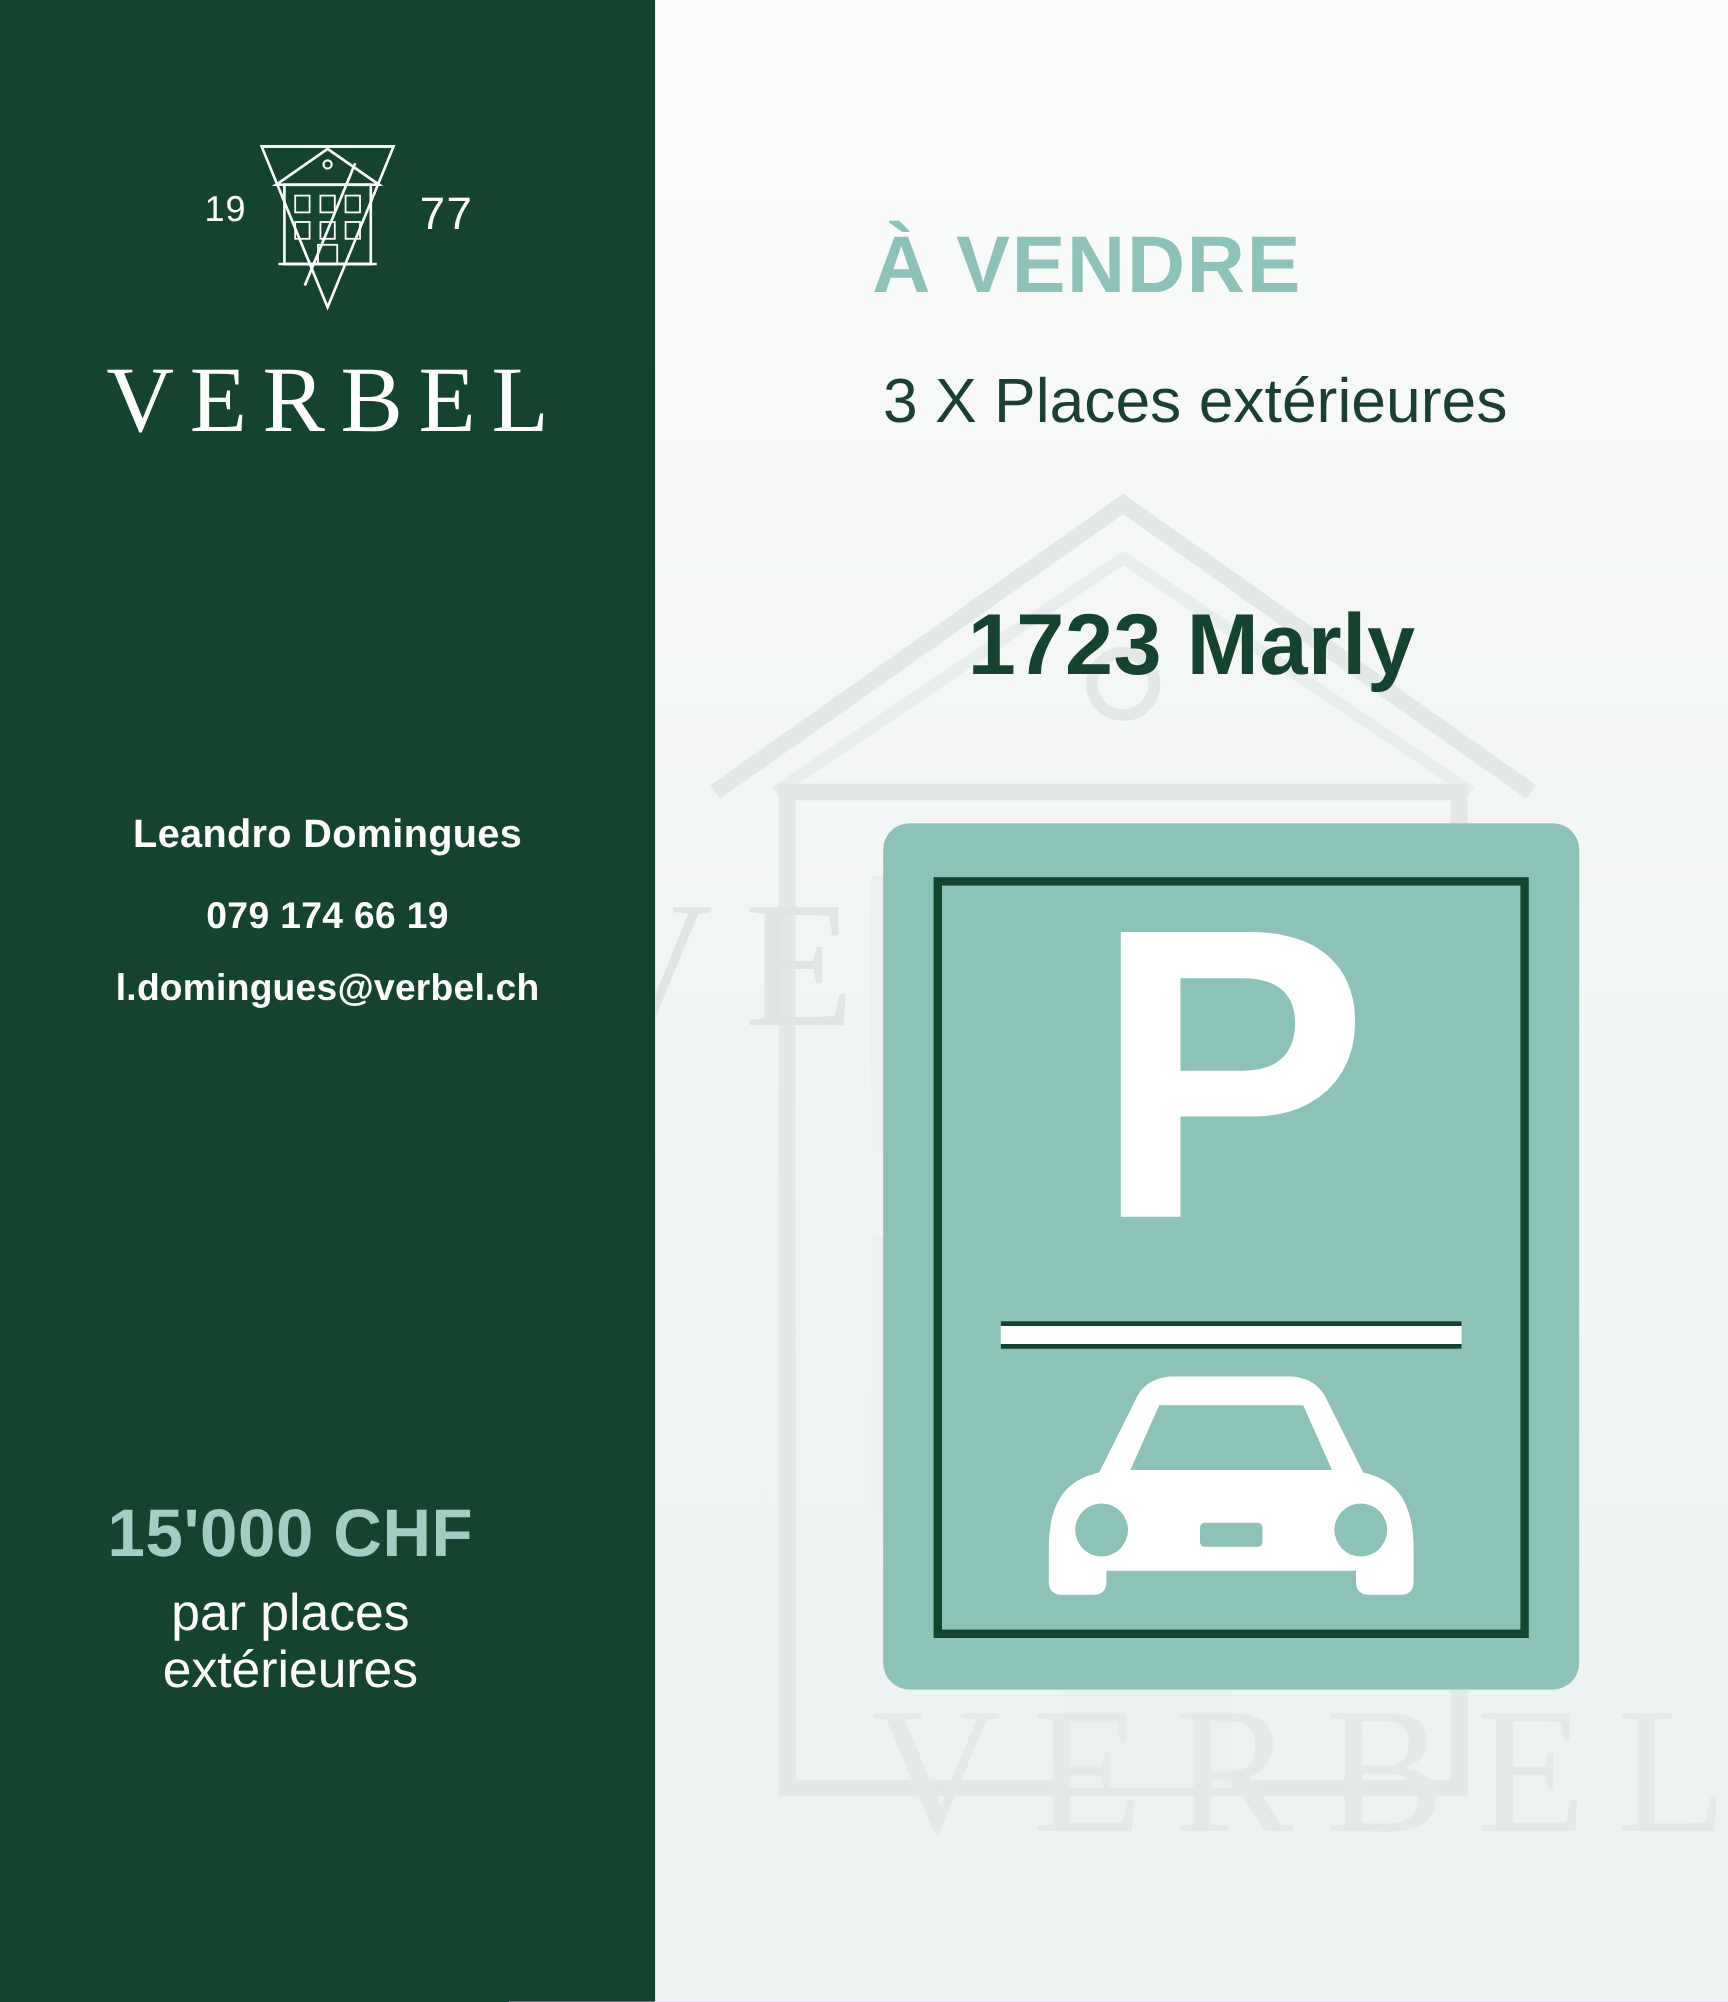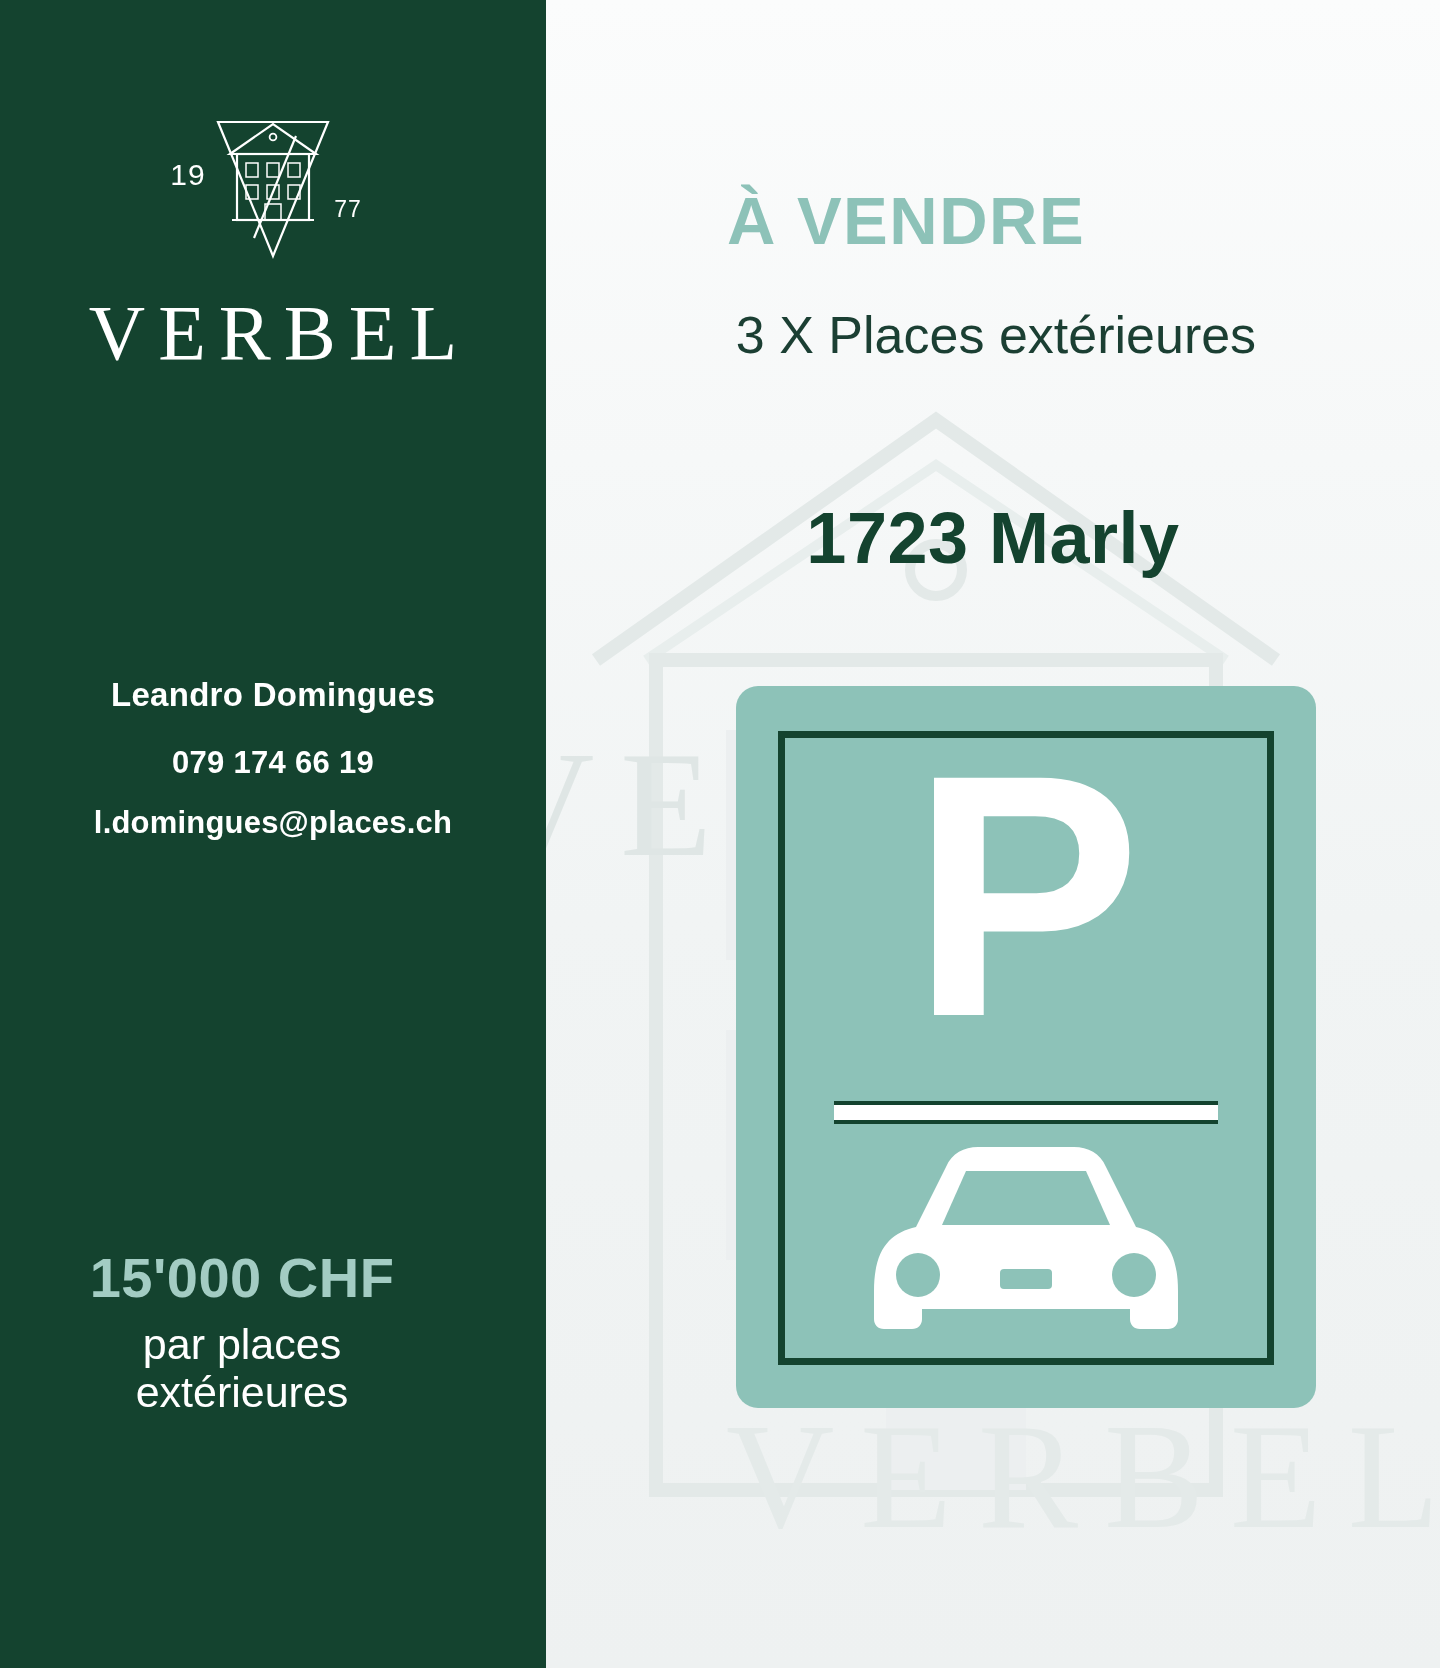--- a/index.html
+++ b/index.html
@@ -255,29 +255,29 @@
           <rect x="88" y="89" width="12" height="14" stroke="#ffffff" stroke-width="1.5" fill="none"></rect>
           <rect x="109" y="89" width="12" height="14" stroke="#ffffff" stroke-width="1.5" fill="none"></rect>
           <rect x="130" y="89" width="12" height="14" stroke="#ffffff" stroke-width="1.5" fill="none"></rect>
           <rect x="107" y="108" width="16" height="16" stroke="#ffffff" stroke-width="1.5" fill="none"></rect>
 
           <path d="M74 124 L156 124" stroke="#ffffff" stroke-width="2.2"></path>
 
           <path d="M138 40 L96 142" stroke="#ffffff" stroke-width="2.2"></path>
         </svg>
         <div style="position:absolute;top:62px;left:2px;width:56px;text-align:center;color:#ffffff;font-family:'Liberation Sans',sans-serif;font-size:30px;letter-spacing:1px;">19</div>
-        <div style="position:absolute;top:62px;left:162px;width:56px;text-align:center;color:#ffffff;font-family:'Liberation Sans',sans-serif;font-size:23px;letter-spacing:1px;margin-top:38px;">77</div>
+        <div style="position:absolute;top:62px;left:186px;width:56px;text-align:center;color:#ffffff;font-family:'Liberation Sans',sans-serif;font-size:38px;letter-spacing:1px;">77</div>
       </div>
       <div class="logo-word">VERBEL</div>
     </div>
 
     <div class="contact-block">
       <div class="contact-name">Leandro Domingues</div>
       <div class="contact-phone">079 174 66 19</div>
-      <div class="contact-email">l.domingues@places.ch</div>
+      <div class="contact-email">l.domingues@verbel.ch</div>
     </div>
 
     <div class="price-block">
       <div class="price-amount">15'000 CHF</div>
       <div class="price-sub">
         <span>par places</span><br>
         <span>extérieures</span>
       </div>
     </div>
   </div>

